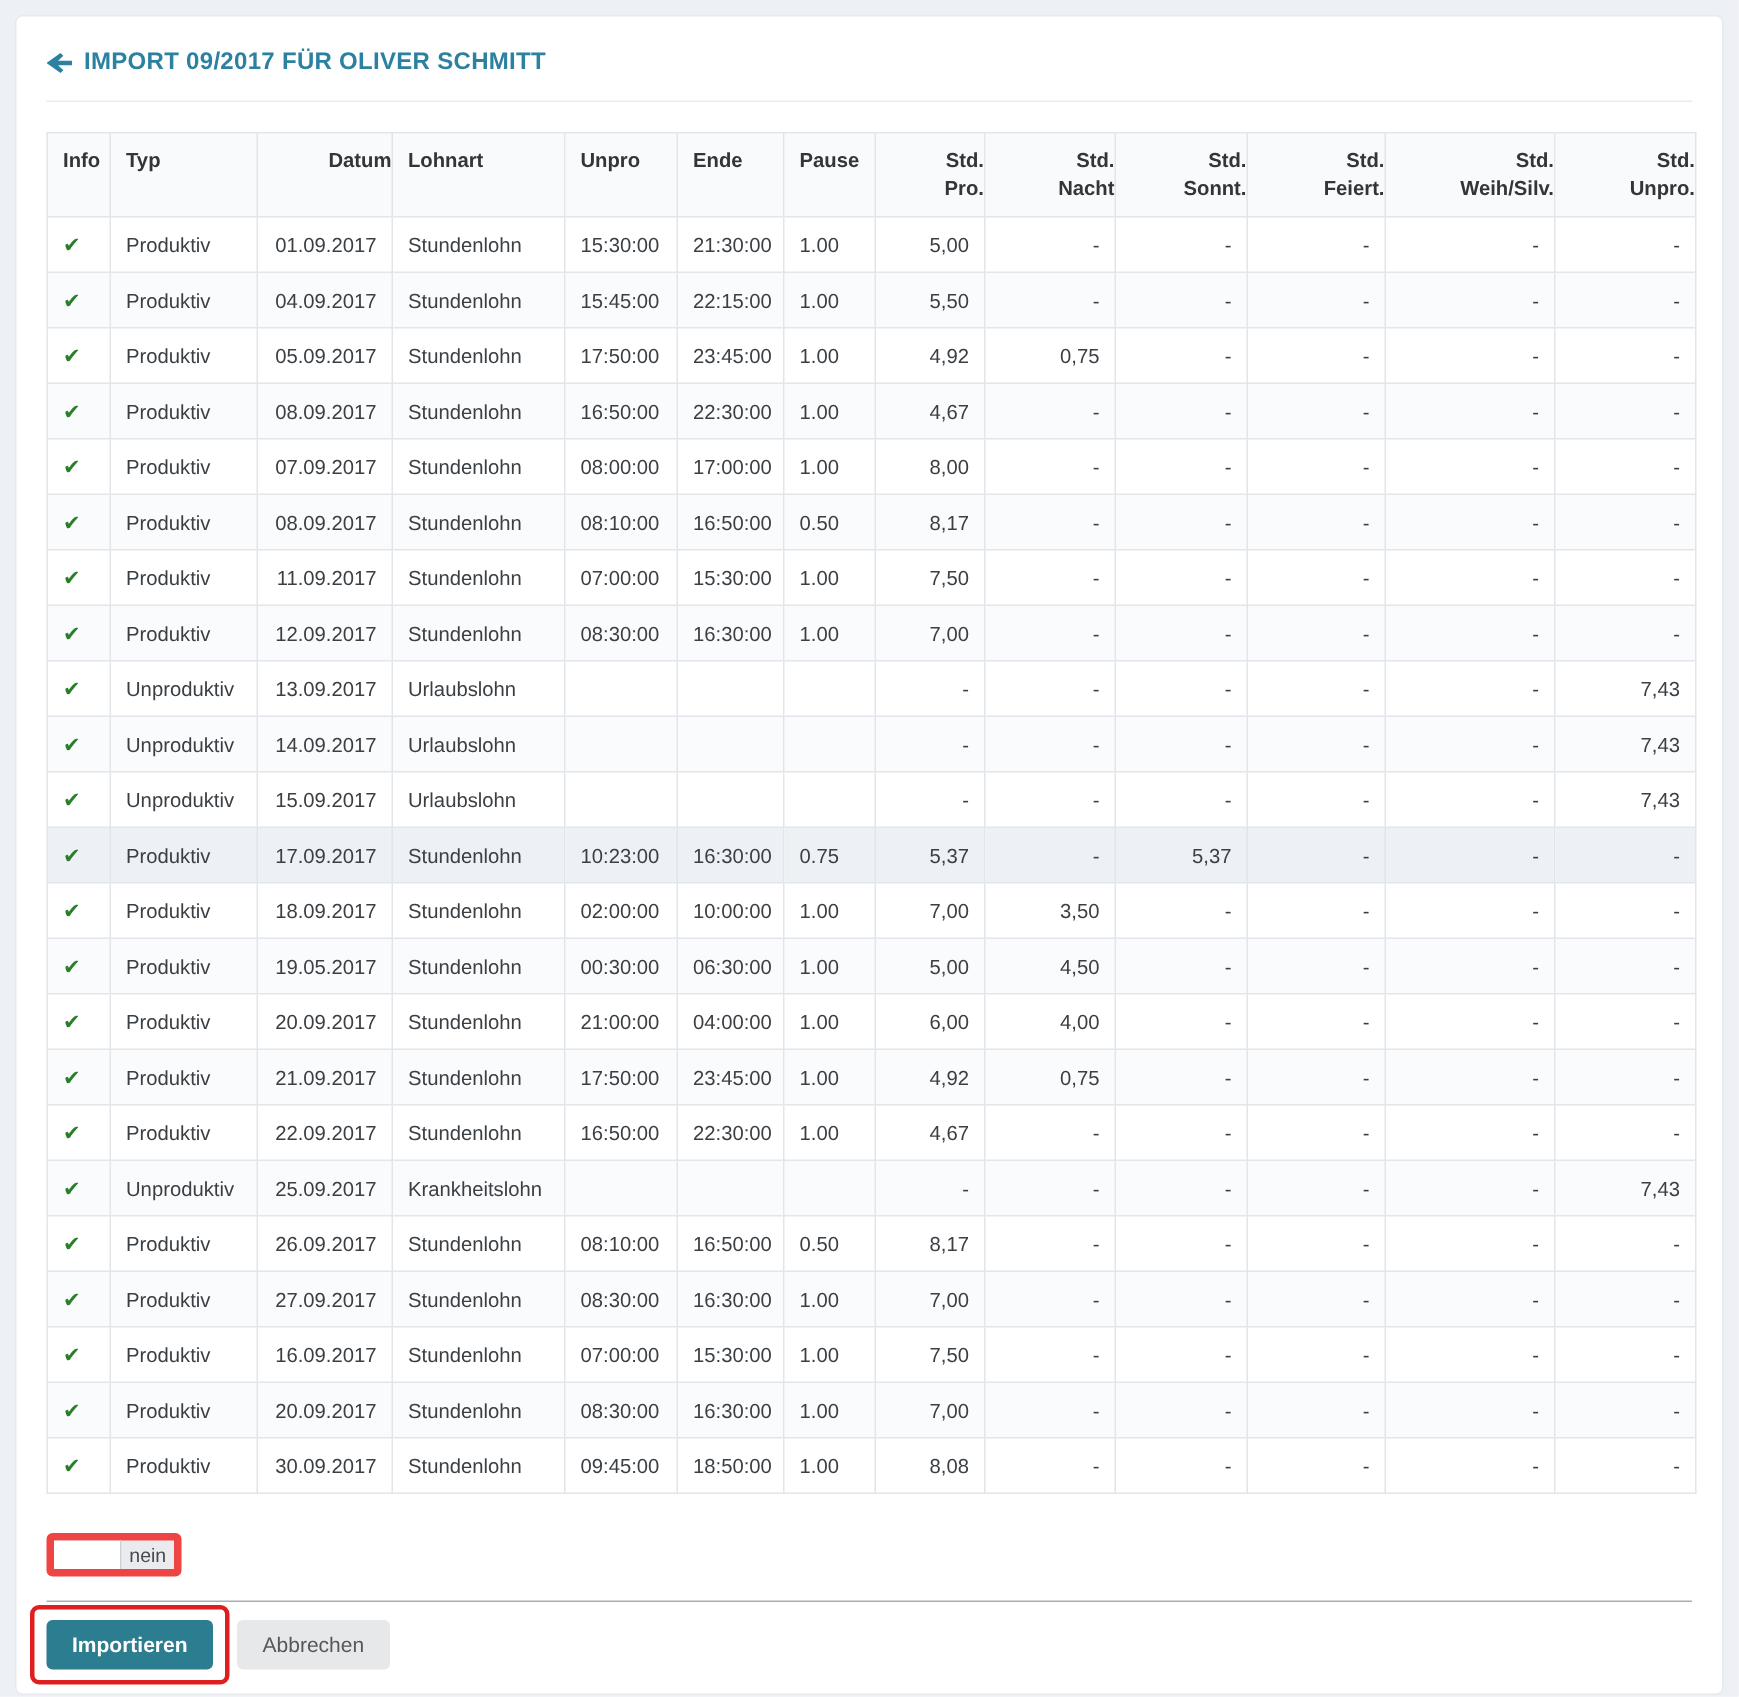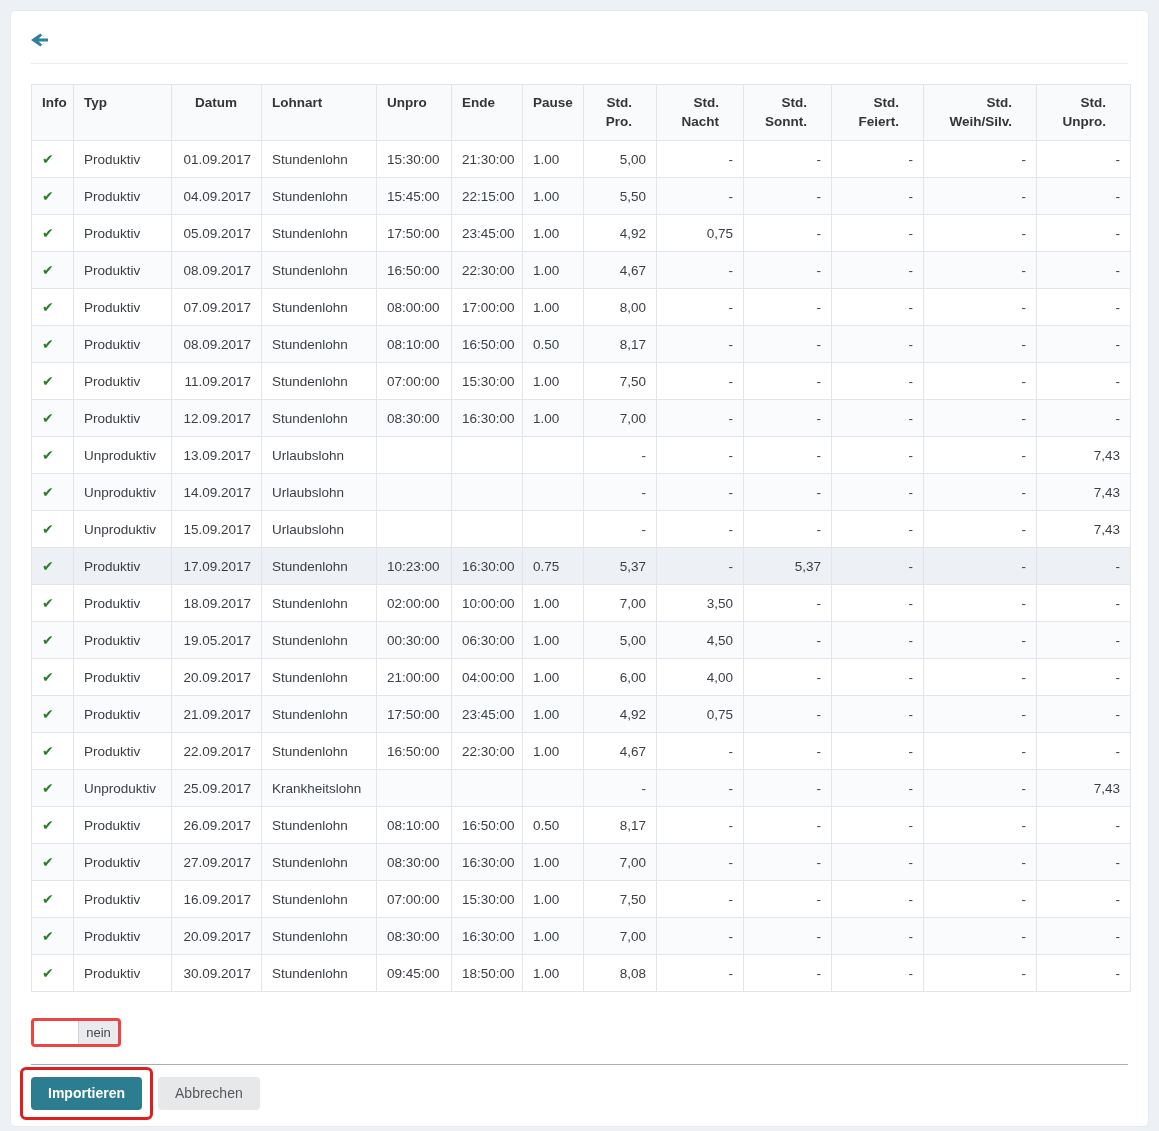--- a/index.html
+++ b/index.html
@@ -39,21 +39,21 @@
   }
   .import-table th, .import-table td {
     border: 1px solid #e2e6ea;
     overflow: hidden;
   }
   .import-table th {
     background: #f9fafb;
     color: #333639;
     font-weight: bold;
     vertical-align: top;
-    padding: 9px 24px 8px 10px;
+    padding: 9px 0 8px 10px;
     line-height: 1.4;
     white-space: pre-line;
   }
   .import-table td {
     padding: 10px 10px 9px 10px;
     line-height: 17px;
     color: #3a3f44;
     background: #ffffff;
   }
   .import-table tbody tr:nth-child(even) td { background: #fafbfd; }
@@ -63,21 +63,21 @@
   .check {
     color: #2a7e2a;
     font-weight: bold;
     font-size: 14px;
   }
   .footer-block { margin-top: 26px; }
   .protect-label { font-size: 13px; color: #46494d; margin-bottom: 9px; }
   .toggle {
     display: inline-flex;
     width: 90px; height: 29px;
-    border: 3px solid #ef4444;
+    border: 5px solid #ef4444;
     border-radius: 4px;
     overflow: hidden;
     background: #e9ebee;
     cursor: pointer;
   }
   .toggle .knob {
     width: 45px; height: 100%;
     background: #ffffff;
     border-right: 1px solid #ccd1d6;
   }
@@ -122,20 +122,21 @@
 <body>
 
 <div class="card">
 
   <div class="page-title">
     <span class="back-arrow">
       <svg width="17" height="14" viewBox="0 0 18 14">
         <path d="M18 5.4 L8.2 5.4 L11.9 1.9 L9.9 0 L0 7 L9.9 14 L11.9 12.1 L8.2 8.6 L18 8.6 Z"></path>
       </svg>
     </span>
+    <span>IMPORT 09/2017 FÜR OLIVER SCHMITT</span>
   </div>
 
   <hr class="title-divider">
 
   <table class="import-table">
     <colgroup>
         <col style="width: 42px;">
         <col style="width: 98px;">
         <col style="width: 90px;">
         <col style="width: 115px;">

